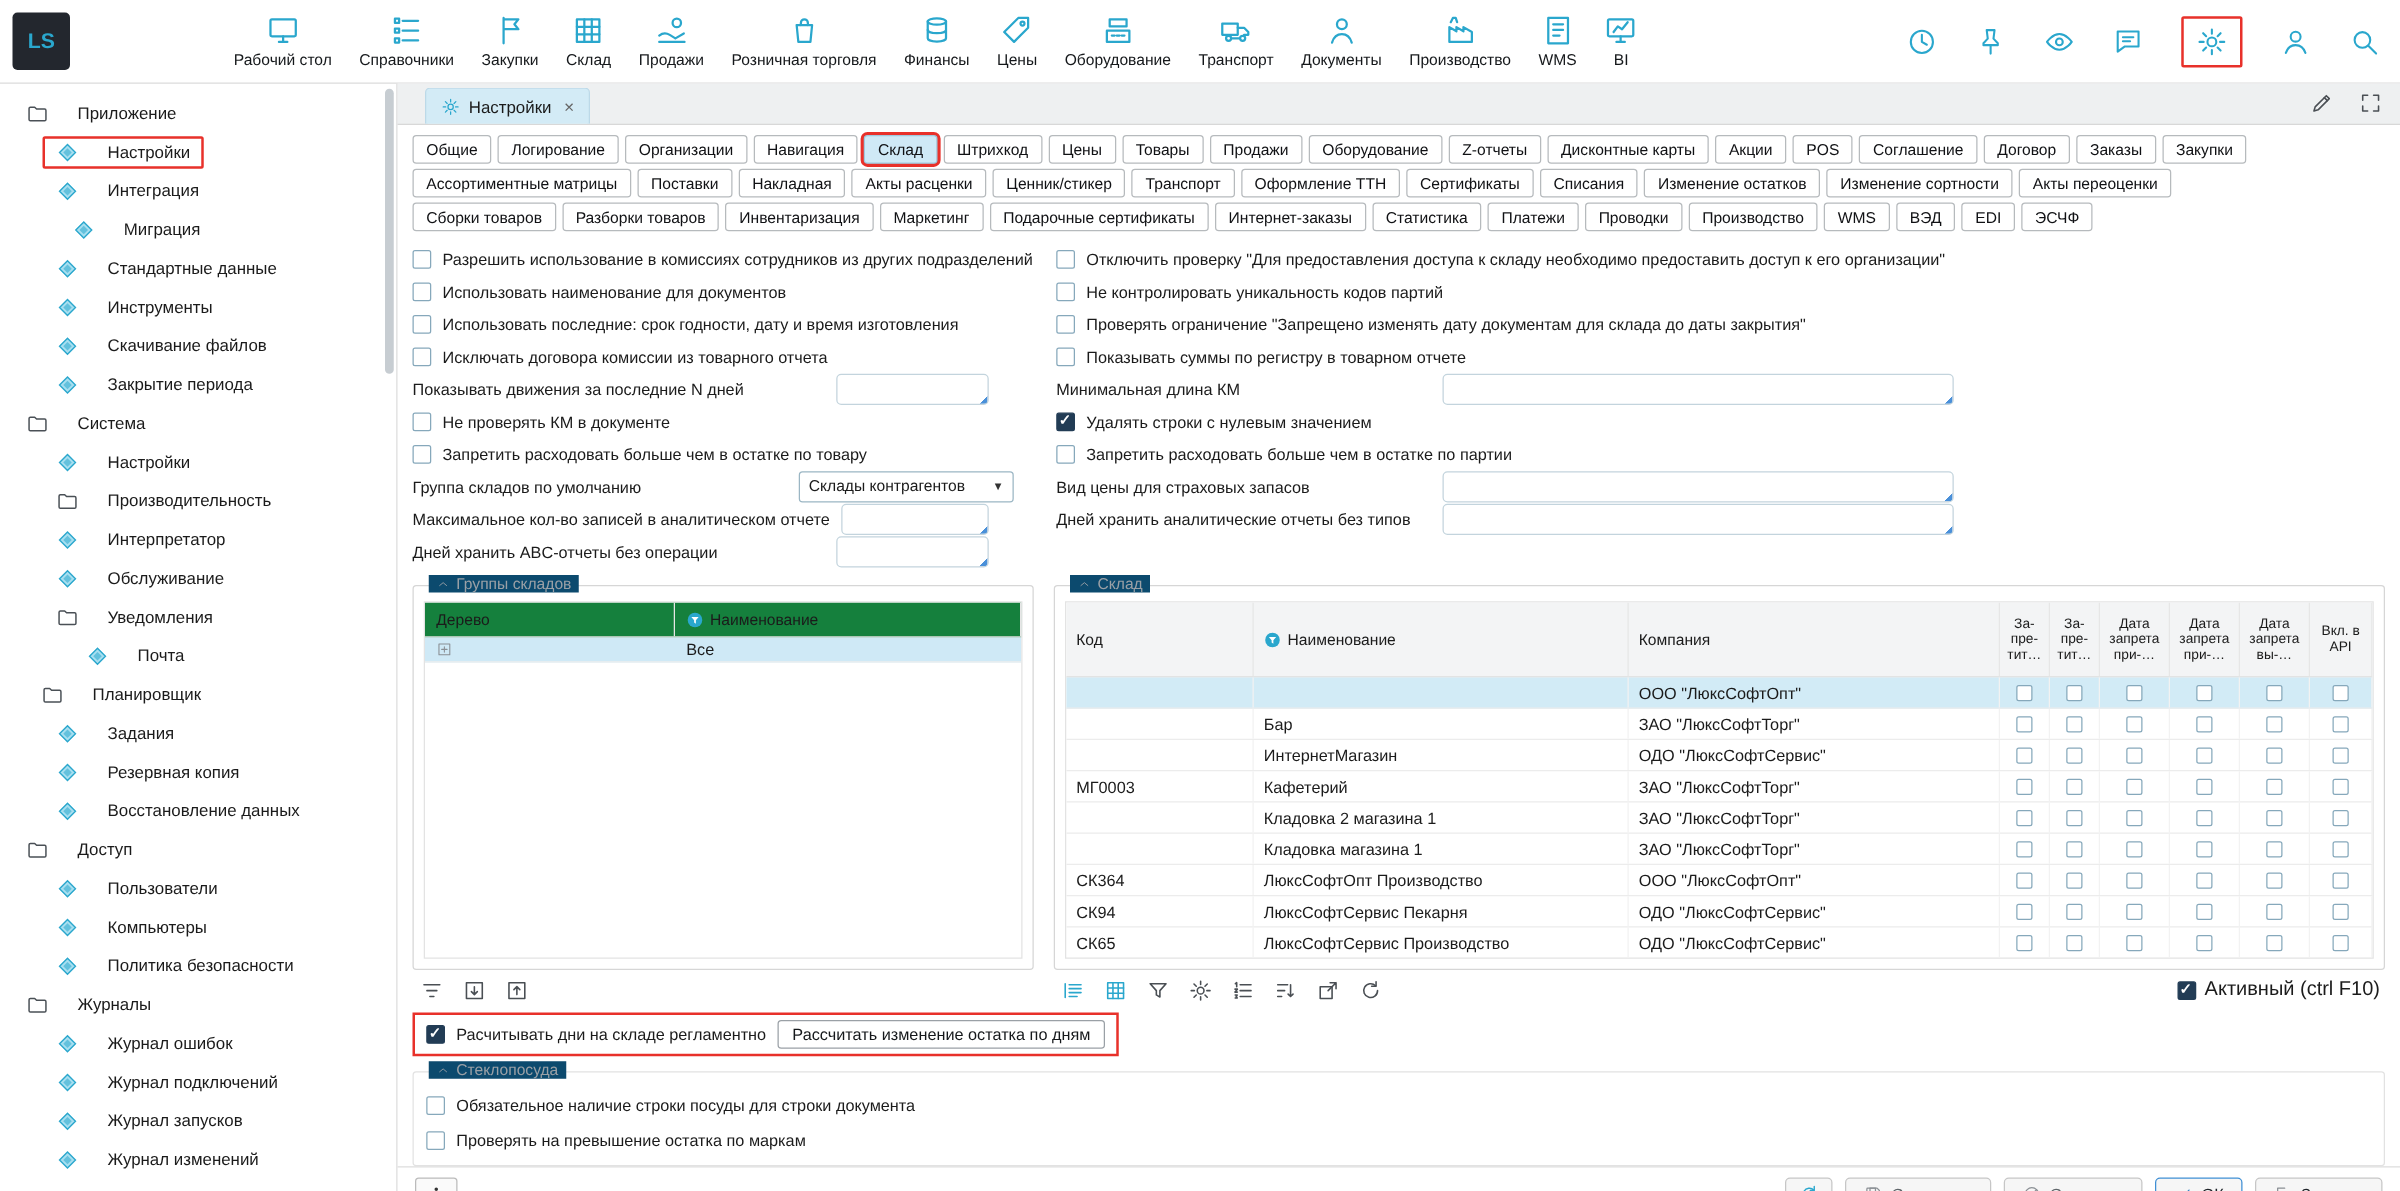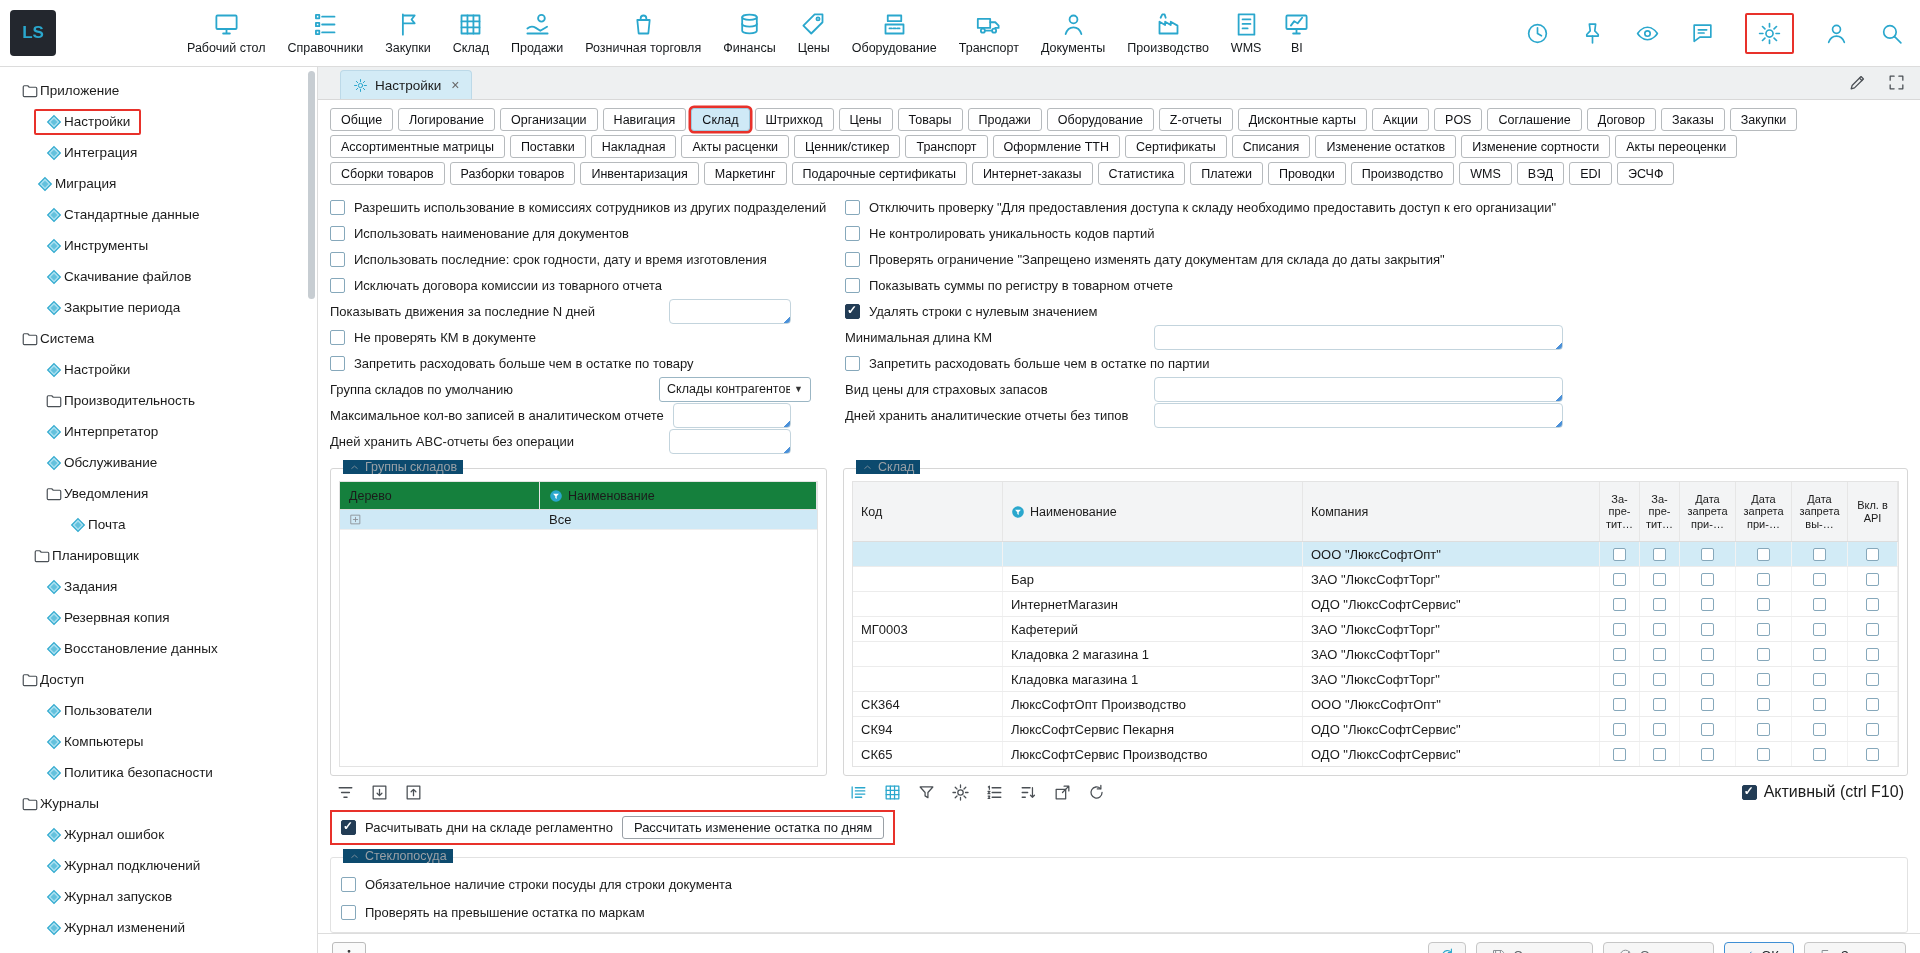--- a/index.html
+++ b/index.html
@@ -19,21 +19,21 @@
   .ric { display:inline-flex; width:25px; height:25px; color:#2aa7cd; }
   .ric.hl { border:2.5px solid #e8312a; border-radius:2px; padding:6px 10px; width:46px; height:40px; box-sizing:content-box;
             width:25px; height:25px; }
 
   
   .app { display:flex; height:886px; }
 
   
   .sidebar { width:318px; border-right:1px solid #dddddd; padding-top:8px; position:relative; flex-shrink:0; overflow:hidden; }
   .tree-item { height:31px; display:flex; align-items:center; font-size:13.5px; }
-  .ti-box { display:flex; align-items:center; gap:1px; padding:2px 9px; border:2.5px solid transparent; border-radius:2px; }
+  .ti-box { display:flex; align-items:center; gap:23px; padding:2px 9px; border:2.5px solid transparent; border-radius:2px; }
   .ti-box.hl { border-color:#e8312a; }
   .ti-ic { display:inline-flex; width:18px; height:18px; color:#4a5056; flex-shrink:0; }
   .ti-lbl { white-space:nowrap; }
   .scroll-thumb { position:absolute; top:4px; right:2px; width:7px; height:228px; background:#c7cdd2; border-radius:4px; }
 
   
   .main { flex:1; display:flex; flex-direction:column; min-width:0; background:#fff; }
 
   .tabstrip { height:33px; background:#eef0f1; border-bottom:1px solid #d8d8d8; display:flex; align-items:flex-end; padding:0 14px; flex-shrink:0; }
   .doc-tab { display:flex; align-items:center; gap:7px; background:#d3ebf6; border:1px solid #bcd9e8; border-bottom:none;
@@ -56,21 +56,21 @@
   .srow { min-height:26px; display:flex; align-items:center; gap:9px; }
   .lab { font-size:13px; white-space:nowrap; }
   .cb { width:15px; height:15px; border:1px solid #86a8bb; border-radius:2px; background:#fff; flex-shrink:0; position:relative; }
   .cb.sm { width:13px; height:13px; }
   .cb.checked { background:#223c55; border-color:#223c55; }
   .cb.checked::after { content:"✓"; color:#fff; position:absolute; left:1px; top:-2px; font-size:12px; font-weight:bold; }
   .inp { height:25px; border:1px solid #c3d4dd; border-radius:4px; background:#fff;
          background-image:linear-gradient(135deg, transparent 55%, #4a90d9 55%); background-size:7px 7px;
          background-repeat:no-repeat; background-position:right bottom; }
   .scol.left .inp.short { width:122px; margin-left:auto; margin-right:34px; }
-  .scol.left .sel { margin-left:auto; margin-right:14px; width:152px; height:25px; border:1px solid #9bb6c4; border-radius:3px;
+  .scol.left .sel { margin-left:auto; margin-right:14px; width:172px; height:25px; border:1px solid #9bb6c4; border-radius:3px;
          display:flex; align-items:center; padding:0 7px; font-size:12.5px; gap:4px; }
   .sel-txt { flex:1; white-space:nowrap; overflow:hidden; }
   .sel-ar { font-size:9px; color:#333; }
   .scol.right .srow.input-row .lab { min-width:300px; }
   .scol.right .inp.long { flex:1; margin-right:4px; }
 
   
   .panels { display:flex; gap:16px; padding:12px 12px 0; flex-shrink:0; }
   .fieldset { border:1px solid #d6d6d6; border-radius:3px; position:relative; height:308px; background:#fff; }
   .fs-groups { width:497px; flex-shrink:0; }
@@ -373,21 +373,21 @@
             <span class="ti-ic ic">
               <svg viewBox="0 0 24 24">
                 <polygon points="12,3.5 20.5,12 12,20.5 3.5,12" fill="#a8dff0" stroke="#2aa7cd" stroke-width="1.5"></polygon>
                 <path d="M7.5 12L12 7.5 16.5 12 12 16.5z" fill="#2aa7cd" opacity=".55"></path>
               </svg>
             </span>
             <span class="ti-lbl">Интеграция</span>
           </span>
         </div>
 
-        <div class="tree-item" style="padding-left: 25px;">
+        <div class="tree-item" style="padding-left: 47px;">
           <span class="ti-box">
             <span class="ti-ic ic">
               <svg viewBox="0 0 24 24">
                 <polygon points="12,3.5 20.5,12 12,20.5 3.5,12" fill="#a8dff0" stroke="#2aa7cd" stroke-width="1.5"></polygon>
                 <path d="M7.5 12L12 7.5 16.5 12 12 16.5z" fill="#2aa7cd" opacity=".55"></path>
               </svg>
             </span>
             <span class="ti-lbl">Миграция</span>
           </span>
         </div>
@@ -832,28 +832,28 @@
           <div class="srow">
             <span class="cb"></span>
             <span class="lab">Проверять ограничение "Запрещено изменять дату документам для склада до даты закрытия"</span>
           </div>
 
           <div class="srow">
             <span class="cb"></span>
             <span class="lab">Показывать суммы по регистру в товарном отчете</span>
           </div>
 
+          <div class="srow input-row">
+            <span class="lab">Минимальная длина КМ</span>
+            <span class="inp long"></span>
+          </div>
+
           <div class="srow">
             <span class="cb checked"></span>
             <span class="lab">Удалять строки с нулевым значением</span>
-          </div>
-
-          <div class="srow input-row">
-            <span class="lab">Минимальная длина КМ</span>
-            <span class="inp long"></span>
           </div>
 
           <div class="srow">
             <span class="cb"></span>
             <span class="lab">Запретить расходовать больше чем в остатке по партии</span>
           </div>
 
           <div class="srow input-row">
             <span class="lab">Вид цены для страховых запасов</span>
             <span class="inp long"></span>

